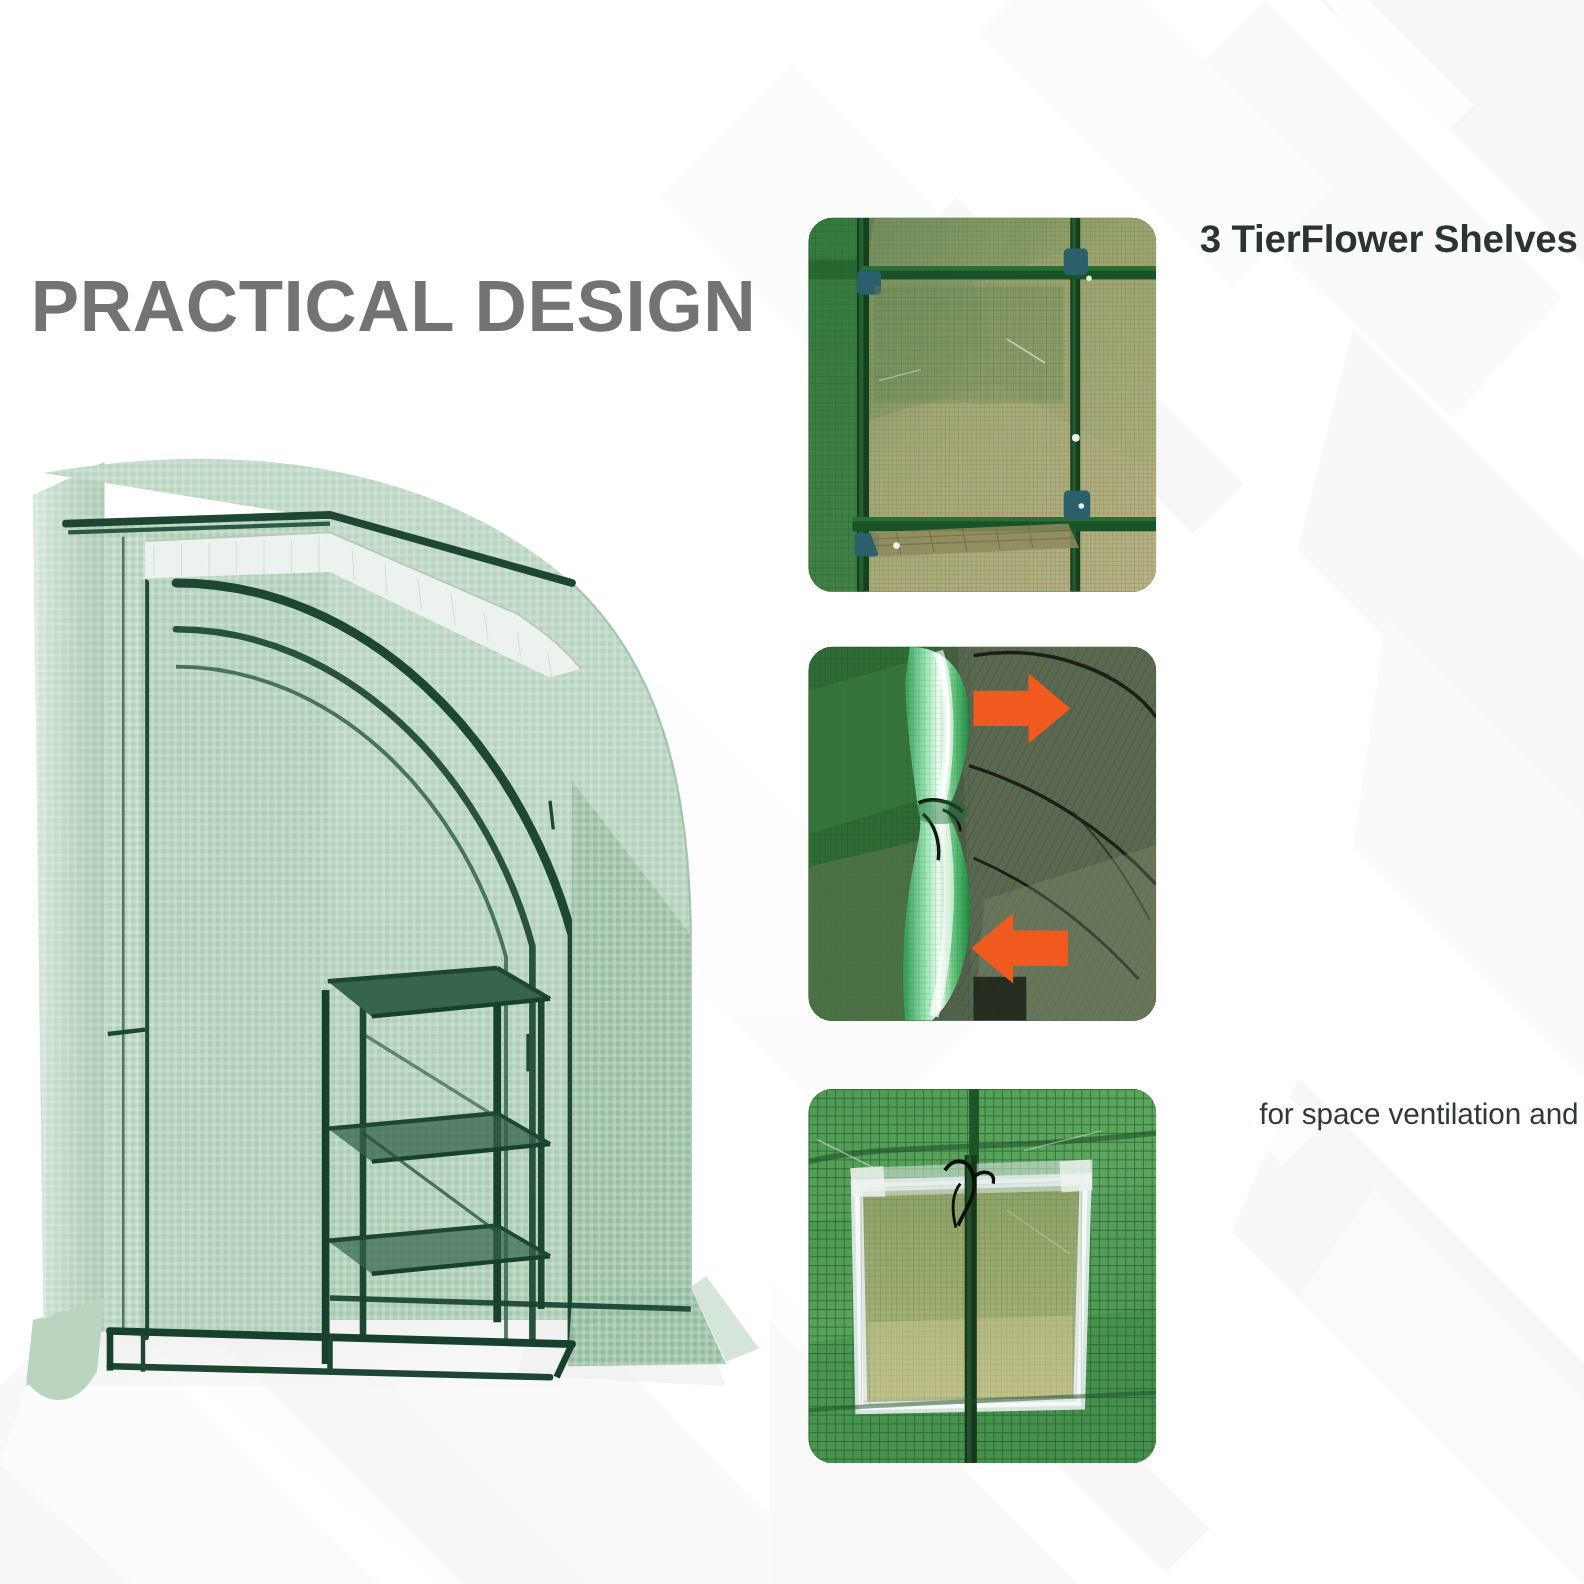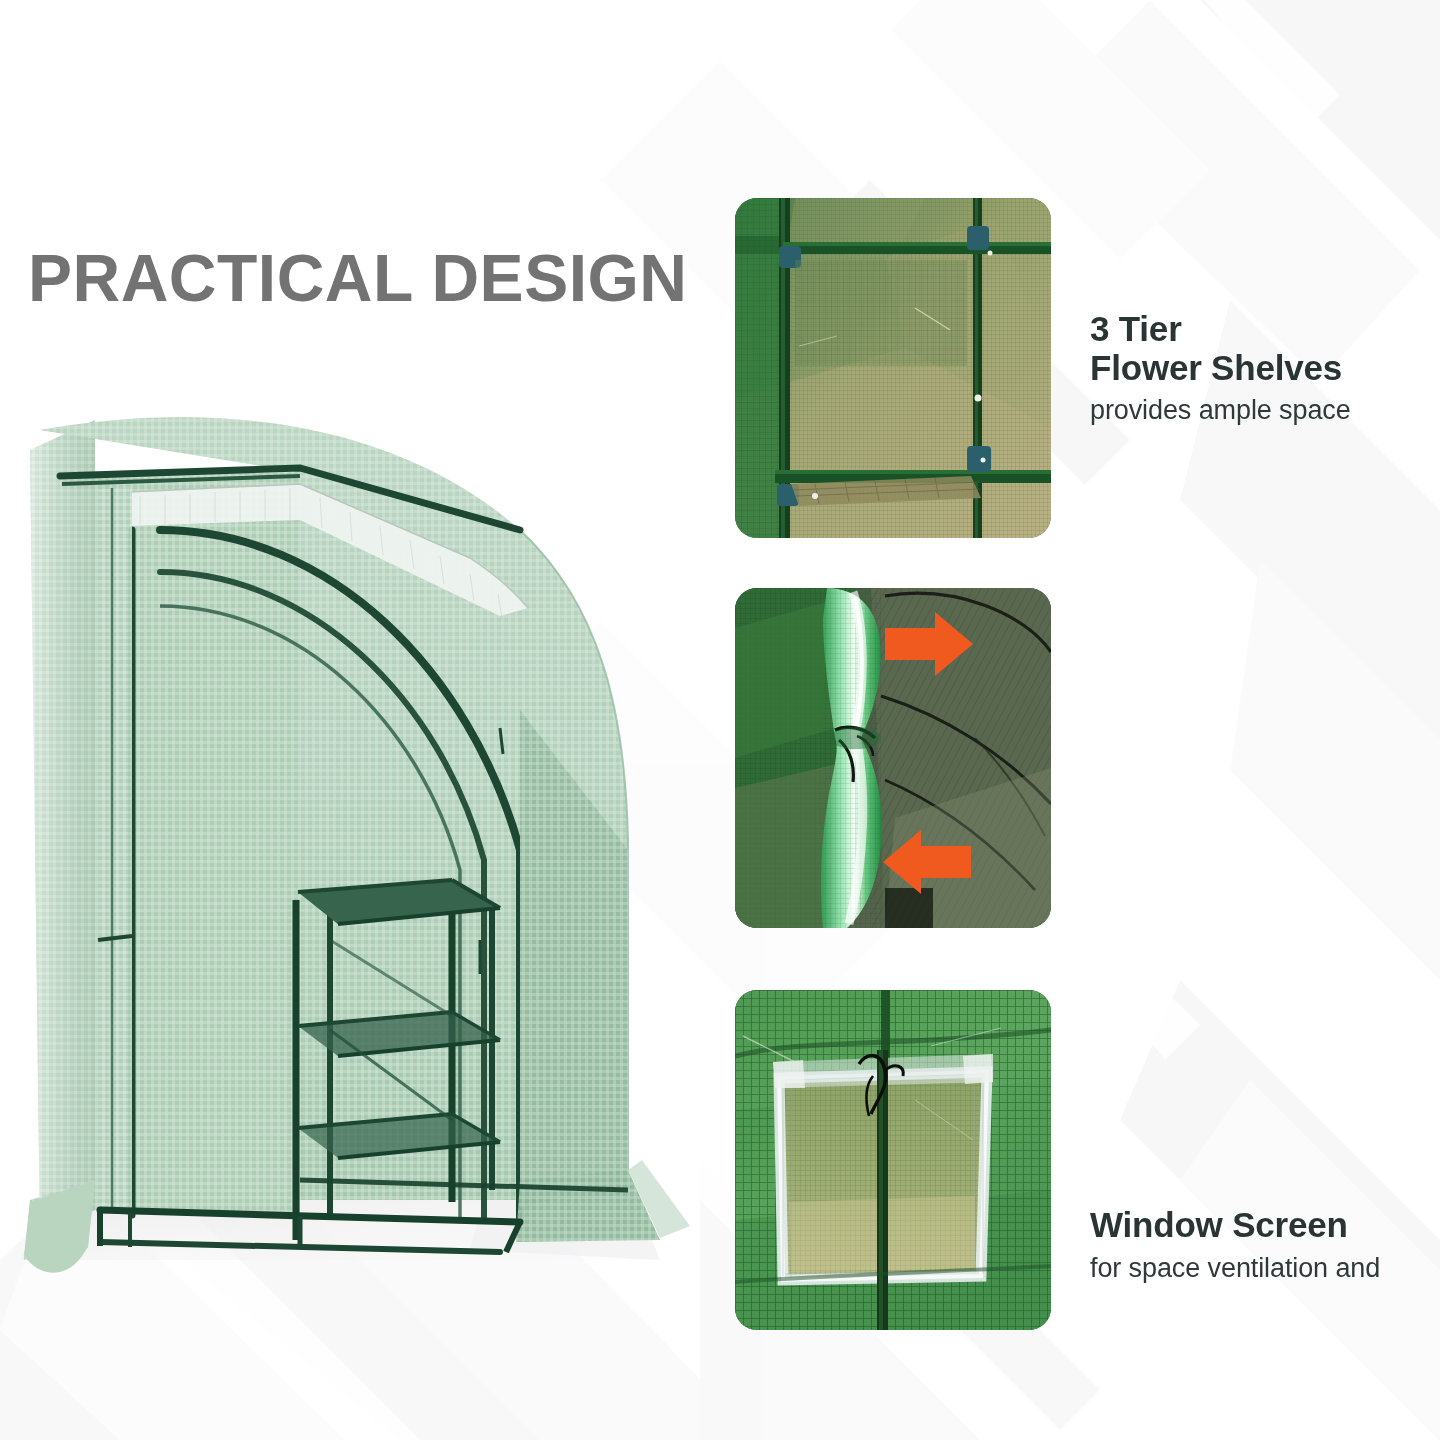--- a/index.html
+++ b/index.html
@@ -52,21 +52,21 @@
   }
   .thumb svg { display:block; width:100%; height:100%; }
 
   .feature-text {
     position:absolute;
     left:355px;
     width:345px;
     top:0;
     height:340px;
     display:flex;
-    flex-direction:column;
+    flex-direction:row;
     justify-content:center;
   }
   .feature-text.push-down { justify-content:flex-end; padding-bottom:46px; }
 
   .f-head {
     font-size:35px;
     font-weight:bold;
     color:#2b3435;
     line-height:1.12;
     letter-spacing:-0.2px;
@@ -307,21 +307,20 @@
       <circle cx="255" cy="55" r="2.5" fill="#eef0ea"></circle>
       <circle cx="248" cy="262" r="2.5" fill="#eef0ea"></circle>
 
       <path d="M180 110 l 35 22" stroke="#e6e7d8" stroke-width="1.4" opacity="0.7" fill="none"></path>
       <path d="M64 148 l 38 -10" stroke="#e6e7d8" stroke-width="1" opacity="0.5" fill="none"></path>
     </svg>
   </div>
   <div class="feature-text">
     <div class="f-head">3 Tier</div>
     <div class="f-head">Flower Shelves</div>
-    <div class="f-sub">provides ample space</div>
   </div>
 </div>
 
 <div class="feature-row" id="feature-1">
   <div class="thumb">
     <svg viewBox="0 0 316 340" preserveAspectRatio="xMidYMid slice">
       <defs>
         <linearGradient id="p2bg" x1="0" y1="0" x2="1" y2="1">
           <stop offset="0" stop-color="#3e5f3d"></stop>
           <stop offset="0.5" stop-color="#4f5f48"></stop>
@@ -444,16 +443,15 @@
       <path d="M138,86 C130,96 130,110 134,126" stroke="#0c0f0a" stroke-width="2.6" fill="none"></path>
 
       <path d="M0,292 C80,286 200,282 316,276" stroke="#1b4d25" stroke-width="4" fill="none" opacity="0.5"></path>
 
       <path d="M8,46 l 56 28" stroke="#e2ead8" stroke-width="1.4" opacity="0.6" fill="none"></path>
       <path d="M196,56 l 70 -18" stroke="#e2ead8" stroke-width="1.2" opacity="0.5" fill="none"></path>
       <path d="M180,110 l 58 40" stroke="#e2ead8" stroke-width="1" opacity="0.4" fill="none"></path>
     </svg>
   </div>
   <div class="feature-text push-down">
-    <div class="f-head">Window Screen</div>
     <div class="f-sub">for space ventilation and</div>
   </div>
 </div>
 
 </body></html>

